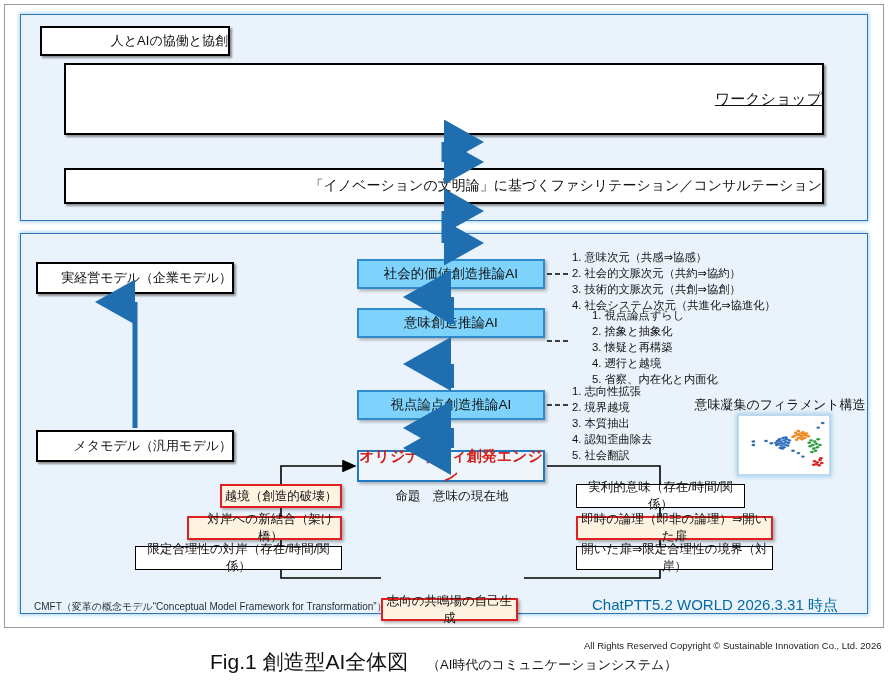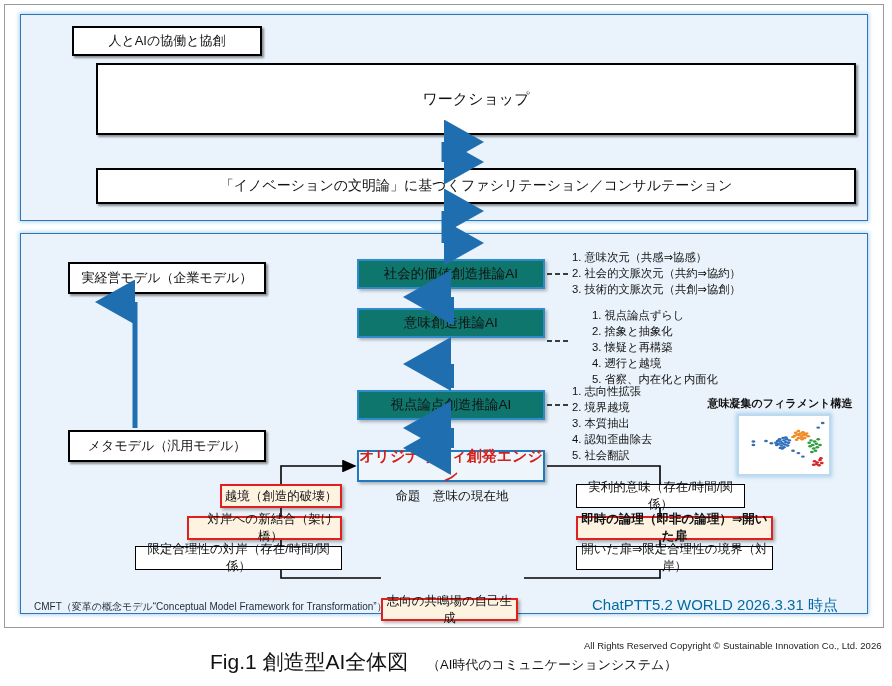--- a/index.html
+++ b/index.html
@@ -19,30 +19,30 @@
     background:#eaf3fb;border:1px solid #2e75b6;
     box-shadow:0 0 4px 1px rgba(140,195,235,.75);
   }
   #panel-top{left:20px;top:14px;width:848px;height:207px;}
   #panel-bottom{left:20px;top:233px;width:848px;height:381px;}
 
   
   .wbox{
     position:absolute;box-sizing:border-box;background:#ffffff;
     border:1px solid #000;display:flex;align-items:center;
-    justify-content:center;text-align:center;
+    justify-content:flex-end;text-align:center;
     box-shadow:2px 2px 2px rgba(0,0,0,.42);
-    font-size:13px;line-height:1.25;margin-left:32px;
+    font-size:13px;line-height:1.25;
   }
   .wbox.thick{border-width:2px;}
 
   
   .bbox{
     position:absolute;box-sizing:border-box;
-    background:#0f766e;border:2px solid #2e8ccd;
+    background:#7dd3fc;border:2px solid #2e8ccd;
     display:flex;align-items:center;justify-content:center;text-align:center;
     box-shadow:2px 2px 3px rgba(0,0,0,.28);
     font-size:13.5px;
   }
   #box-engine{
     border:2px solid #1f7ac0;background:#eef6fc;
     color:#d4201a;font-weight:bold;font-size:15px;
   }
   
   .rbox{
@@ -66,21 +66,21 @@
   .numlist{
     position:absolute;font-size:11.3px;line-height:1.42;color:#111;
     white-space:nowrap;
   }
   .numlist div{display:block;}
 
   
   .plain-label{position:absolute;font-size:12.5px;line-height:1.35;text-align:center;}
   #cmft-note{position:absolute;left:34px;top:600px;font-size:10px;color:#1b2a3a;white-space:nowrap;}
   #chatptt{position:absolute;left:592px;top:596px;font-size:15px;color:#0369a1;white-space:nowrap;}
-  #filament-caption{position:absolute;left:690px;top:396px;width:180px;text-align:center;font-size:11px;font-weight:bold;}
+  #filament-caption{position:absolute;left:690px;top:396px;width:180px;text-align:center;font-size:13px;}
   
   #scatter-card{
     position:absolute;left:737px;top:414px;width:94px;height:62px;
     background:#fff;border:2px solid #bcd9ef;box-sizing:border-box;
     box-shadow:0 0 4px 1px rgba(150,200,235,.8);
   }
   #scatter-card svg{display:block;width:100%;height:100%;}
   
   #fig-caption{position:absolute;left:210px;top:648px;font-size:21px;white-space:nowrap;}
   #fig-sub{position:absolute;left:427px;top:656px;font-size:13px;white-space:nowrap;}
@@ -90,21 +90,21 @@
 <body>
 
 <div id="page-frame"></div>
 
 <div id="panel-top" class="blue-panel"></div>
 
 <div class="wbox thick" id="box-tag" style="left:40px;top:26px;width:190px;height:30px;">
   <span>人とAIの協働と協創</span>
 </div>
 
-<div class="wbox thick" id="box-workshop" style="left:64px;top:63px;width:760px;height:72px;font-size:15px;">
+<div class="wbox thick" id="box-workshop" style="left:64px;top:63px;width:760px;height:72px;font-size:15px;text-decoration:underline;">
   <span>ワークショップ</span>
 </div>
 
 <div class="wbox thick" id="box-facilitation" style="left:64px;top:168px;width:760px;height:36px;font-size:14px;">
   <span>「イノベーションの文明論」に基づくファシリテーション／コンサルテーション</span>
 </div>
 
 <div id="panel-bottom" class="blue-panel"></div>
 
 <div class="wbox thick" id="box-business-model" style="left:36px;top:262px;width:198px;height:32px;">
@@ -128,20 +128,21 @@
   <span>オリジナリティ創発エンジン</span>
 </div>
 <div class="plain-label" id="engine-sub" style="left:356px;top:488px;width:192px;">
   <div>命題　意味の現在地</div>
 </div>
 
 <div class="numlist" id="list-1" style="left:572px;top:249px;">
   <div>1. 意味次元（共感⇒協感）</div>
   <div>2. 社会的文脈次元（共約⇒協約）</div>
   <div>3. 技術的文脈次元（共創⇒協創）</div>
+  <div>4. 社会システム次元（共進化⇒協進化）</div>
 </div>
 <div class="numlist" id="list-2" style="left:572px;top:307px;margin-left:20px;">
   <div>1. 視点論点ずらし</div>
   <div>2. 捨象と抽象化</div>
   <div>3. 懐疑と再構築</div>
   <div>4. 遡行と越境</div>
   <div>5. 省察、内在化と内面化</div>
 </div>
 <div class="numlist" id="list-3" style="left:572px;top:383px;">
   <div>1. 志向性拡張</div>
@@ -232,21 +233,21 @@
 <div class="rbox" id="lc-2" style="left:187px;top:516px;width:155px;height:24px;padding-left:12px;">
   <span>対岸への新結合（架け橋）</span>
 </div>
 <div class="pbox" id="lc-3" style="left:135px;top:546px;width:207px;height:24px;">
   <span>限定合理性の対岸（存在/時間/関係）</span>
 </div>
 
 <div class="pbox" id="rc-1" style="left:576px;top:484px;width:169px;height:24px;">
   <span>実利的意味（存在/時間/関係）</span>
 </div>
-<div class="rbox" id="rc-2" style="left:576px;top:516px;width:197px;height:24px;font-weight:bold;">
+<div class="rbox" id="rc-2" style="left:576px;top:516px;width:197px;height:24px;">
   <span>即時の論理（即非の論理）⇒開いた扉</span>
 </div>
 <div class="pbox" id="rc-3" style="left:576px;top:546px;width:197px;height:24px;">
   <span>開いた扉⇒限定合理性の境界（対岸）</span>
 </div>
 
 <div class="rbox" id="bottom-link" style="left:381px;top:598px;width:137px;height:23px;">
   <span>志向の共鳴場の自己生成</span>
 </div>
 

